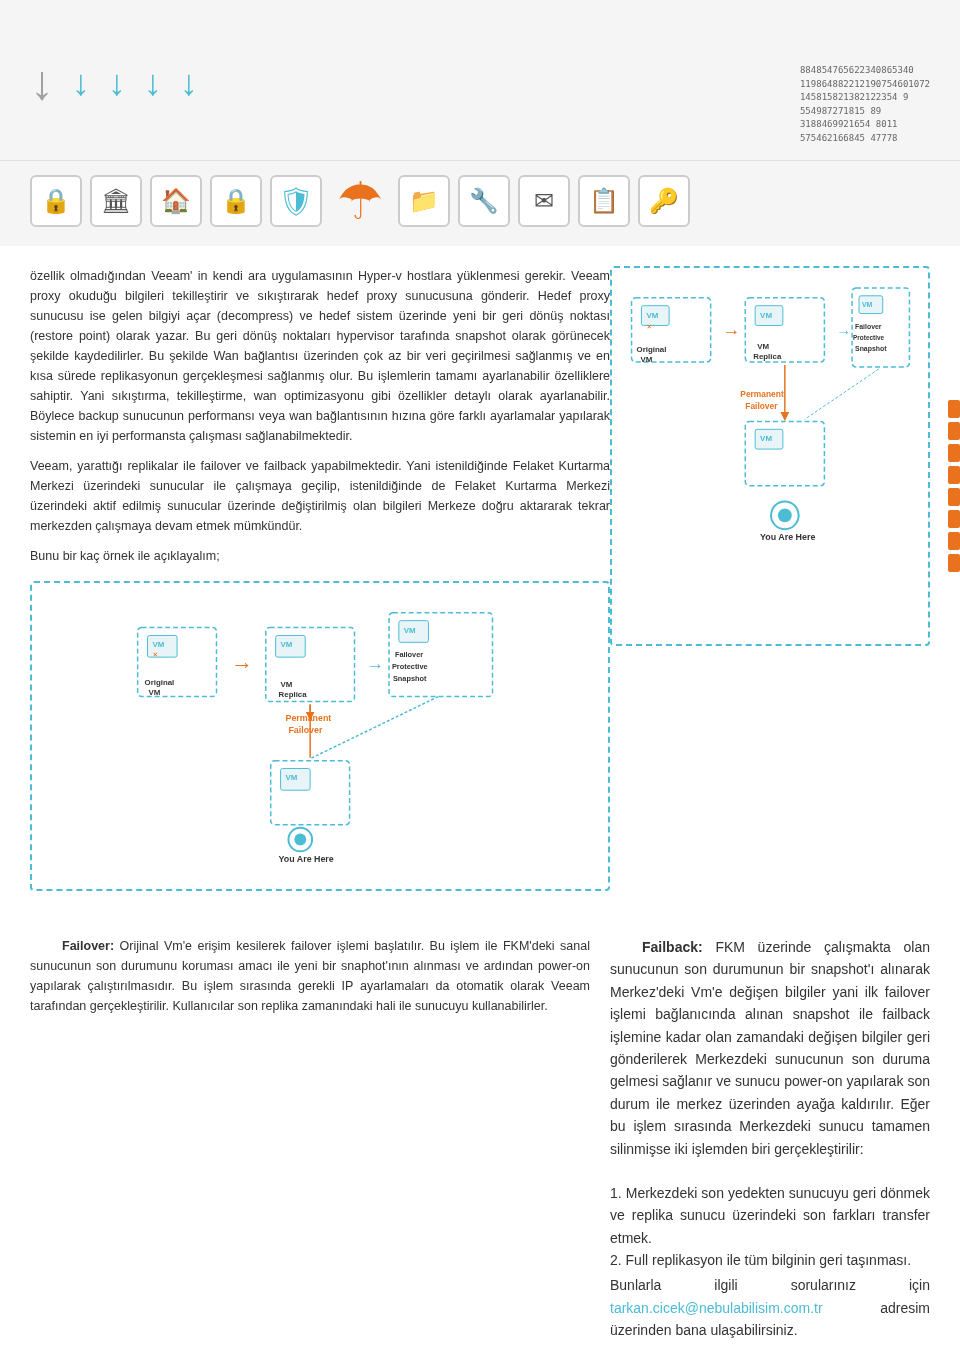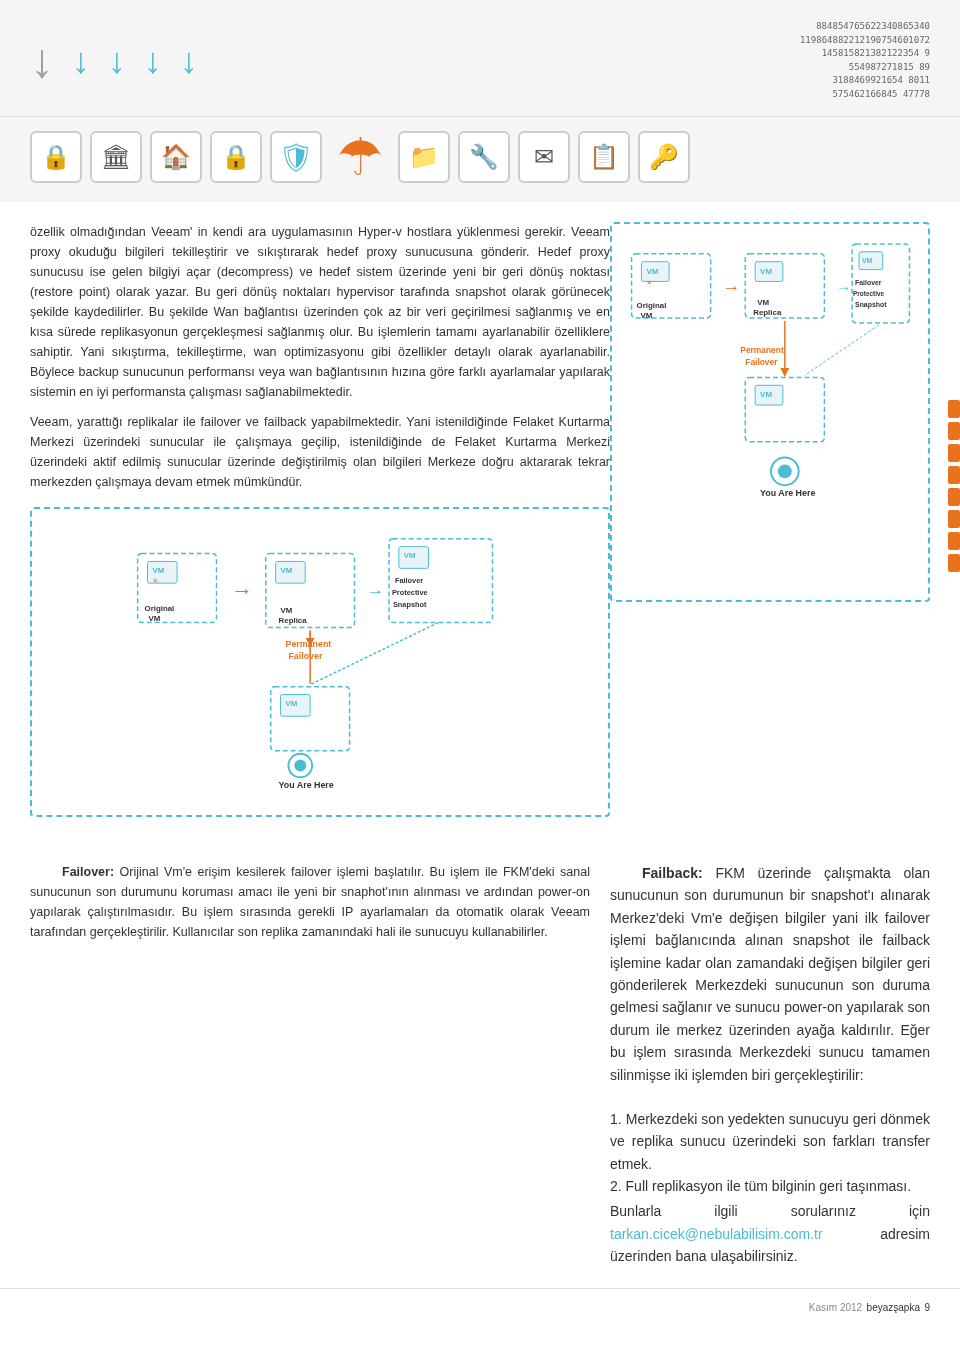--- a/index.html
+++ b/index.html
@@ -38,21 +38,22 @@
 
     .arrow-icon.gray {
       color: #a0a0a0;
     }
 
     .code-block {
       font-family: monospace;
       font-size: 9px;
       color: #666;
       line-height: 1.5;
-      text-align: right;
+      text-align: left;
+      margin-top: 44px;
     }
 
     
     .icons-row {
       background: #f5f5f5;
       width: 100%;
       padding: 10px 30px 15px 30px;
       display: flex;
       align-items: center;
       gap: 8px;
@@ -233,20 +234,21 @@
   <div class="icon-box">✉</div>
   <div class="icon-box">📋</div>
   <div class="icon-box">🔑</div>
 </div>
 
 <div class="main-content">
 
   <div class="left-column">
     <p>özellik olmadığından Veeam' in kendi ara uygulamasının Hyper-v hostlara yüklenmesi gerekir. Veeam proxy okuduğu bilgileri tekilleştirir ve sıkıştırarak hedef proxy sunucusuna gönderir. Hedef proxy sunucusu ise gelen bilgiyi açar (decompress) ve hedef sistem üzerinde yeni bir geri dönüş noktası (restore point) olarak yazar. Bu geri dönüş noktaları hypervisor tarafında snapshot olarak görünecek şekilde kaydedilirler. Bu şekilde Wan bağlantısı üzerinden çok az bir veri geçirilmesi sağlanmış ve en kısa sürede replikasyonun gerçekleşmesi sağlanmış olur. Bu işlemlerin tamamı ayarlanabilir özelliklere sahiptir. Yani sıkıştırma, tekilleştirme, wan optimizasyonu gibi özellikler detaylı olarak ayarlanabilir. Böylece backup sunucunun performansı veya wan bağlantısının hızına göre farklı ayarlamalar yapılarak sistemin en iyi performansta çalışması sağlanabilmektedir.</p>
     <p>Veeam, yarattığı replikalar ile failover ve failback yapabilmektedir. Yani istenildiğinde Felaket Kurtarma Merkezi üzerindeki sunucular ile çalışmaya geçilip, istenildiğinde de Felaket Kurtarma Merkezi üzerindeki aktif edilmiş sunucular üzerinde değiştirilmiş olan bilgileri Merkeze doğru aktararak tekrar merkezden çalışmaya devam etmek mümkündür.</p>
+    <p>Bunu bir kaç örnek ile açıklayalım;</p>
 
     <div class="diagram-container" style="height:310px;">
       <svg class="diagram-svg" viewBox="0 0 380 280">
 
         <rect x="5" y="30" width="80" height="70" rx="4" fill="#fff" stroke="#4bbcd4" stroke-dasharray="5,3" stroke-width="1.5"></rect>
         <rect x="15" y="38" width="30" height="22" rx="2" fill="#e8f4f8" stroke="#4bbcd4" stroke-width="1"></rect>
         <text x="20" y="50" font-size="8" fill="#4bbcd4" font-weight="bold">VM</text>
         <text x="20" y="60" font-size="7" fill="#e8721e">✕</text>
         <text x="12" y="88" font-size="8" fill="#333" font-weight="bold">Original</text>
         <text x="16" y="98" font-size="8" fill="#333" font-weight="bold">VM</text>

